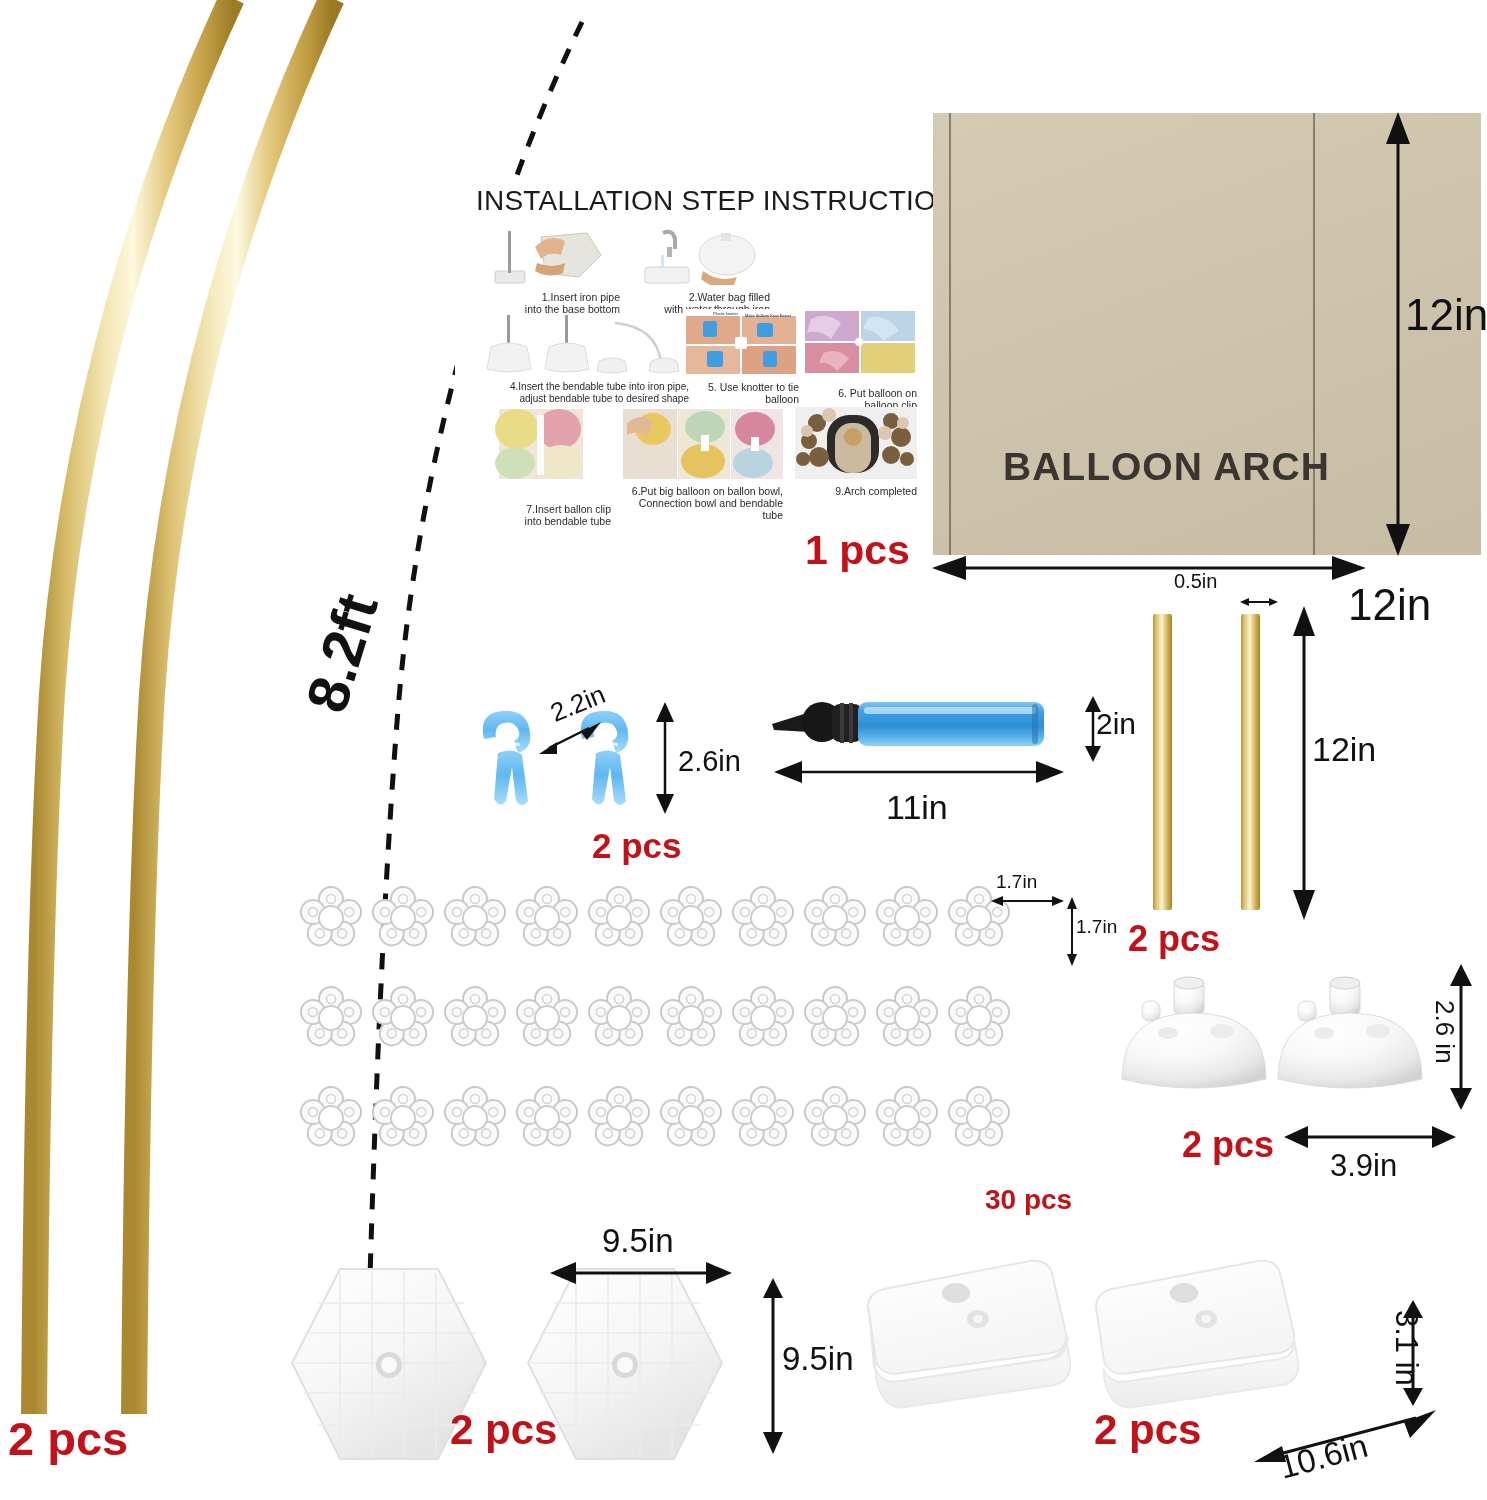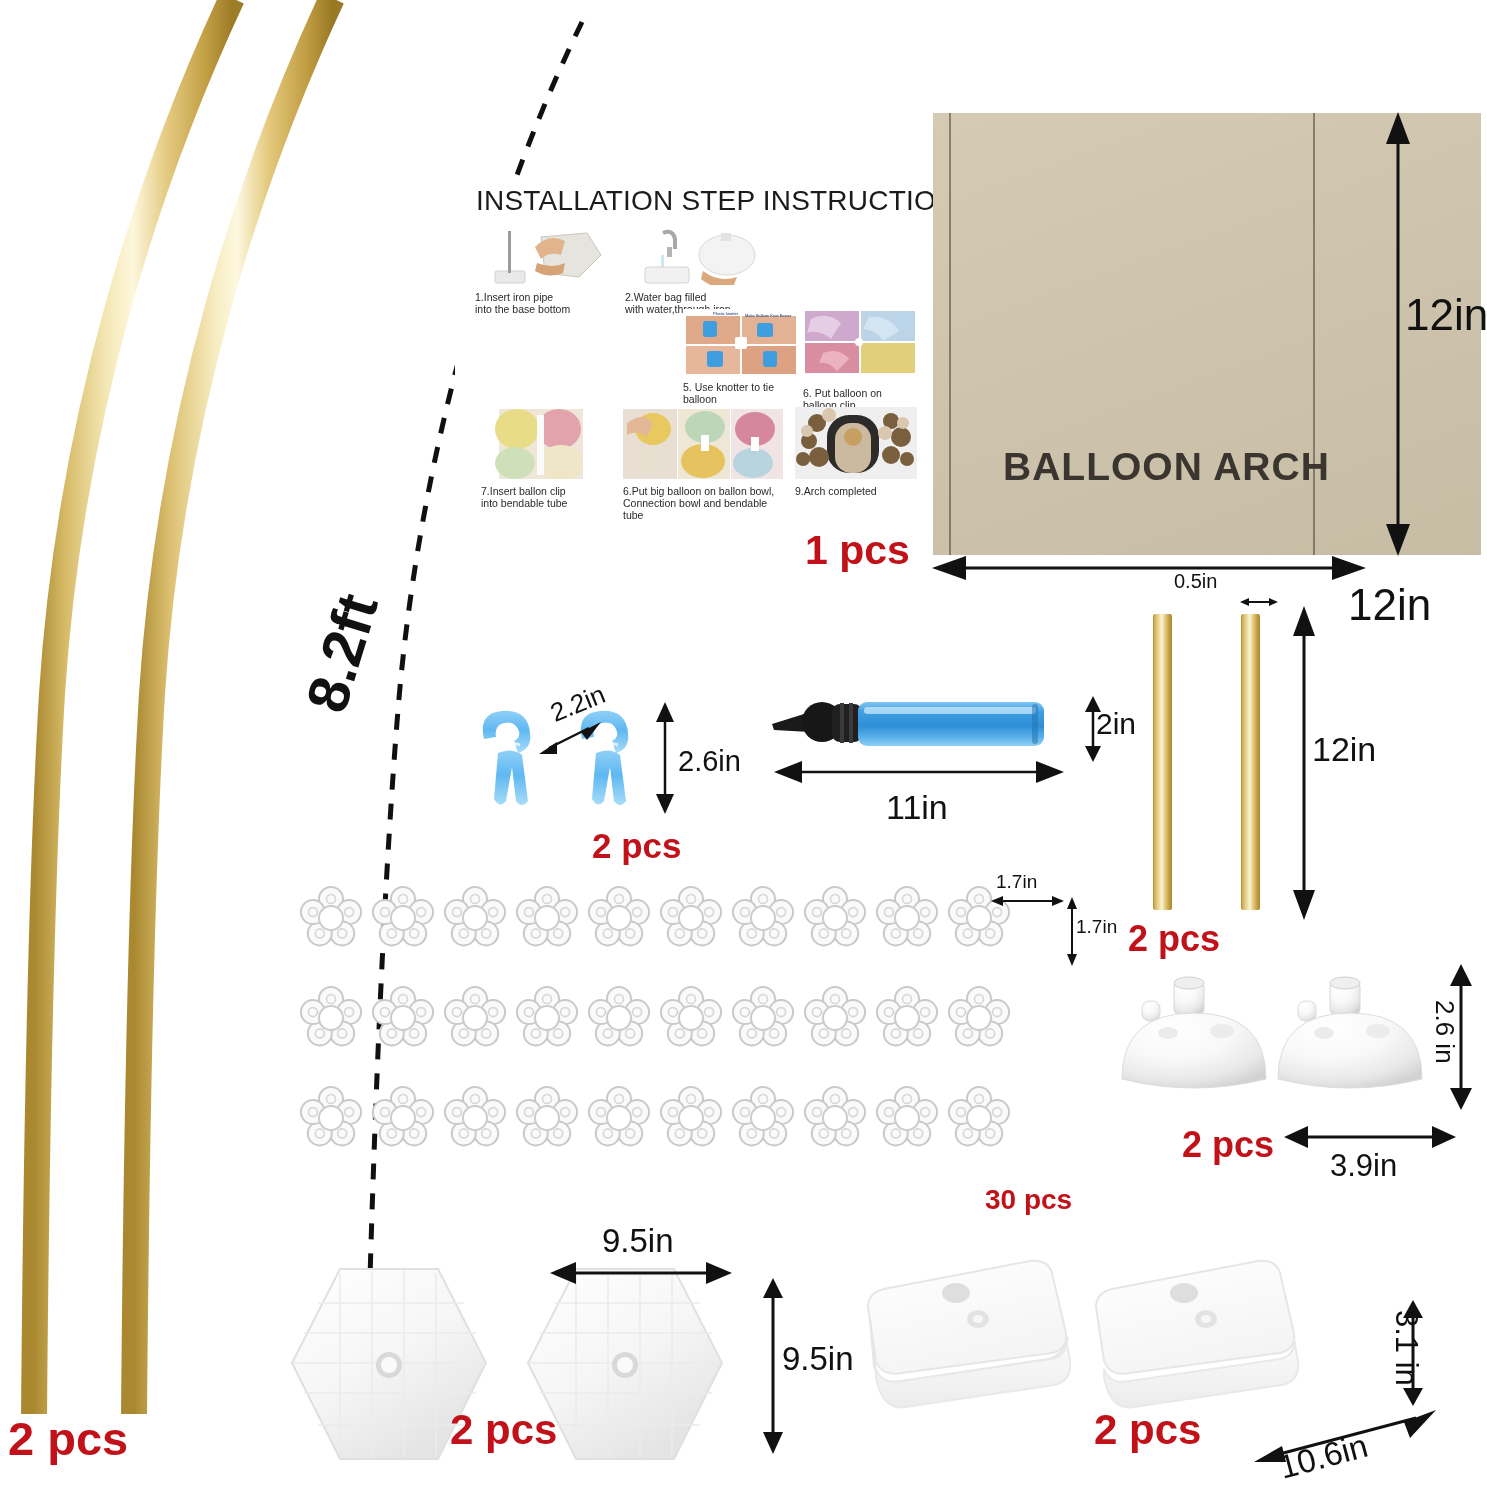--- a/index.html
+++ b/index.html
@@ -2,21 +2,21 @@
 <html><head>
 <meta charset="utf-8">
 <style>
   html,body{margin:0;padding:0;background:#fff;}
   body{font-family:"Liberation Sans",sans-serif;}
   #page{position:relative;width:1487px;height:1500px;background:#ffffff;overflow:hidden;}
   .abs{position:absolute;}
   .dim-label{font-family:"Liberation Sans",sans-serif;color:#111;font-weight:400;white-space:nowrap;}
   .pcs{font-family:"Liberation Sans",sans-serif;color:#c1121a;font-weight:700;white-space:nowrap;}
   .instr-title{font-family:"Liberation Sans",sans-serif;color:#1b1b1b;font-size:28px;letter-spacing:.2px;white-space:nowrap;}
-  .instr-cap{font-family:"Liberation Sans",sans-serif;color:#2a2a2a;font-size:10.5px;line-height:12px;text-align:left;}
+  .instr-cap{font-family:"Liberation Sans",sans-serif;color:#2a2a2a;font-size:10.5px;line-height:12px;text-align:right;}
   .box-word{font-family:"Liberation Sans",sans-serif;font-weight:700;color:#3a352e;letter-spacing:1px;}
   .tube-grad{background:linear-gradient(90deg,#b69339 0%,#d9bd6a 14%,#f0e0a8 34%,#fbf4d4 46%,#e8d089 62%,#c7a549 82%,#a8872f 100%);}
 </style>
 </head>
 <body>
 
 <div id="page">
 
   <svg class="abs" style="left:0px;top:-6px;width:360px;height:1420px;">
     <defs>
@@ -76,20 +76,34 @@
         <rect x="20" y="40" width="44" height="16" rx="3" fill="#f1f1f1" stroke="#d4d4d4"></rect>
         <ellipse cx="102" cy="28" rx="28" ry="20" fill="#f3f3f3" stroke="#d9d9d9"></ellipse>
         <rect x="96" y="6" width="10" height="8" fill="#e3e3e3"></rect>
         <path d="M 78 44 q 16 12 34 6 l -4 10 q -18 4 -32 -8 z" fill="#dba87c"></path>
       </svg>
       <div class="instr-cap" style="white-space:pre-line;margin-top:2px;">2.Water bag filled
 with water,through iron</div>
     </div>
 
 
+    <div class="abs" style="left:14px;top:128px;width:220px;">
+      <svg width="220" height="62">
+        <rect x="0" y="0" width="220" height="62" fill="#ffffff"></rect>
+        <rect x="38" y="2" width="3" height="32" fill="#9b9b9b"></rect>
+        <path d="M 22 34 q 18 -8 36 0 l 4 22 q -22 6 -44 0 z" fill="#f2f2f2" stroke="#dcdcdc"></path>
+        <rect x="96" y="2" width="3" height="32" fill="#9b9b9b"></rect>
+        <path d="M 80 34 q 18 -8 36 0 l 4 22 q -22 6 -44 0 z" fill="#f2f2f2" stroke="#dcdcdc"></path>
+        <path d="M 130 48 q 14 -6 26 0 l 2 10 q -16 4 -30 0 z" fill="#f0f0f0" stroke="#dcdcdc"></path>
+        <path d="M 146 10 q 42 4 46 40" stroke="#cfcfcf" stroke-width="2.5" fill="none"></path>
+        <path d="M 182 48 q 14 -6 26 0 l 2 10 q -16 4 -30 0 z" fill="#f0f0f0" stroke="#dcdcdc"></path>
+      </svg>
+      <div class="instr-cap" style="white-space:pre-line;margin-top:2px;font-size:10px;">4.Insert the bendable tube into  iron pipe,
+adjust bendable tube to desired shape</div>
+    </div>
 
     <div class="abs" style="left:228px;top:124px;width:116px;">
       <svg width="116" height="66">
         <rect x="0" y="0" width="116" height="66" fill="#ffffff"></rect>
         <rect x="3" y="7" width="54" height="28" fill="#dfa98a"></rect>
         <rect x="59" y="7" width="54" height="28" fill="#e3b193"></rect>
         <rect x="3" y="37" width="54" height="28" fill="#e6b79b"></rect>
         <rect x="59" y="37" width="54" height="28" fill="#dca283"></rect>
         <rect x="20" y="12" width="14" height="16" rx="3" fill="#3e9ee0"></rect>
         <rect x="74" y="14" width="16" height="14" rx="3" fill="#3e9ee0"></rect>
@@ -120,21 +134,21 @@
     <div class="abs" style="left:26px;top:222px;width:130px;">
       <svg width="130" height="72">
         <rect x="0" y="0" width="130" height="72" fill="#ffffff"></rect>
         <rect x="18" y="2" width="84" height="70" fill="#efe6d8"></rect>
         <ellipse cx="36" cy="22" rx="22" ry="20" fill="#e9dc86"></ellipse>
         <ellipse cx="78" cy="22" rx="22" ry="20" fill="#e2a3ad"></ellipse>
         <ellipse cx="34" cy="56" rx="20" ry="16" fill="#cfe0b9"></ellipse>
         <ellipse cx="80" cy="56" rx="22" ry="18" fill="#efe6c7"></ellipse>
         <rect x="56" y="8" width="7" height="60" fill="#fbfbfb"></rect>
       </svg>
-      <div class="instr-cap" style="white-space:pre-line;margin-top:2px;">7.Insert ballon clip
+      <div class="instr-cap" style="white-space:pre-line;margin-top:20px;">7.Insert ballon clip
 into bendable tube</div>
     </div>
 
     <div class="abs" style="left:168px;top:222px;width:160px;">
       <svg width="160" height="72">
         <rect x="0" y="0" width="160" height="72" fill="#ffffff"></rect>
         <rect x="0" y="2" width="54" height="70" fill="#e8dfd2"></rect>
         <rect x="55" y="2" width="52" height="70" fill="#efe7d6"></rect>
         <rect x="108" y="2" width="52" height="70" fill="#f0e4e4"></rect>
         <ellipse cx="30" cy="22" rx="18" ry="16" fill="#e8c85f"></ellipse>

